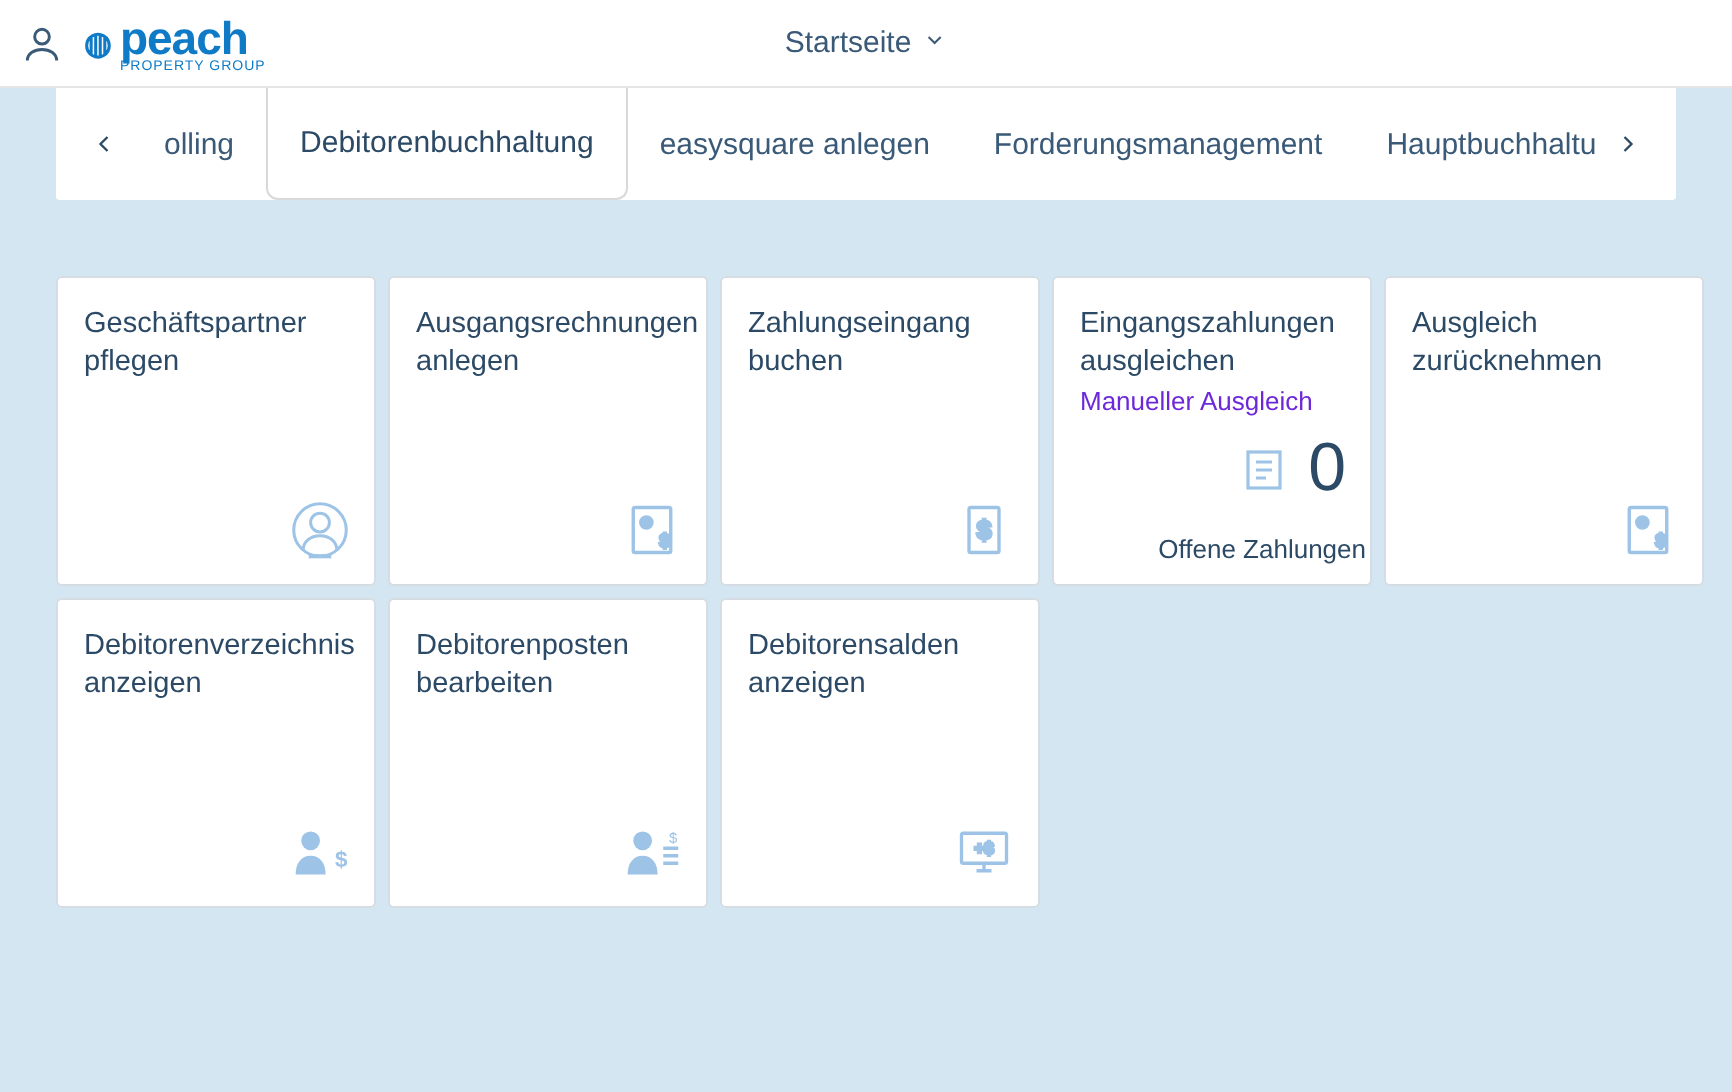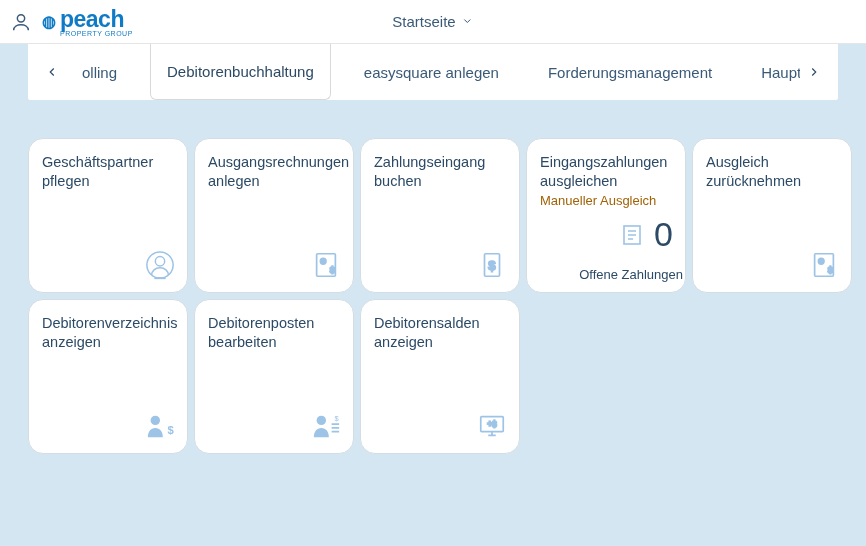--- a/index.html
+++ b/index.html
@@ -34,50 +34,50 @@
     position: relative;
     padding: 0 10px;
     margin: 0 28px;
     border-bottom-left-radius: 2px;
     border-bottom-right-radius: 2px;
   }
   .nav-arrow {
     width: 28px; height: 100%; display: flex; align-items: center; justify-content: center;
     color: #2c4a66; cursor: pointer;
   }
-  .tabs { display: flex; align-items: flex-start; height: 100%; overflow: hidden; flex: 1; gap: 17px; }
+  .tabs { display: flex; align-items: flex-start; height: 100%; overflow: hidden; flex: 1; }
   .tab {
     padding: 0 16px; display: flex; align-items: center; color: #3a5a78;
     font-size: 15px; white-space: nowrap; cursor: pointer; height: 100%;
   }
   .tab.active {
     border: 1px solid #d9d9d9; border-top: none;
     border-bottom-left-radius: 6px; border-bottom-right-radius: 6px;
     color: #2c4a66;
   }
   
   .grid {
     padding: 38px 28px 0 28px;
     display: grid;
     grid-template-columns: repeat(5, 160px);
     gap: 6px;
   }
   .tile {
     background: #fff;
     border: 1px solid #d5dde3;
-    border-radius: 15px;
+    border-radius: 3px;
     height: 155px;
     padding: 14px 13px 10px 13px;
     display: flex;
     flex-direction: column;
     position: relative;
     cursor: pointer;
   }
   .tile-title { font-size: 14.5px; color: #2c4a66; line-height: 1.3; }
-  .tile-subtitle { font-size: 13px; color: #a16207; margin-top: 2px; line-height: 1.3; }
+  .tile-subtitle { font-size: 13px; color: #6d28d9; margin-top: 2px; line-height: 1.3; }
   .tile-icon {
     position: absolute; right: 12px; bottom: 12px;
     width: 30px; height: 30px; color: #9dc3e6;
   }
   .tile-icon svg { width: 100%; height: 100%; }
   .tile-kpi-row {
     position: absolute; right: 12px; bottom: 38px;
     display: flex; align-items: center; gap: 10px;
   }
   .tile-kpi-icon { width: 24px; height: 24px; color: #9dc3e6; }

